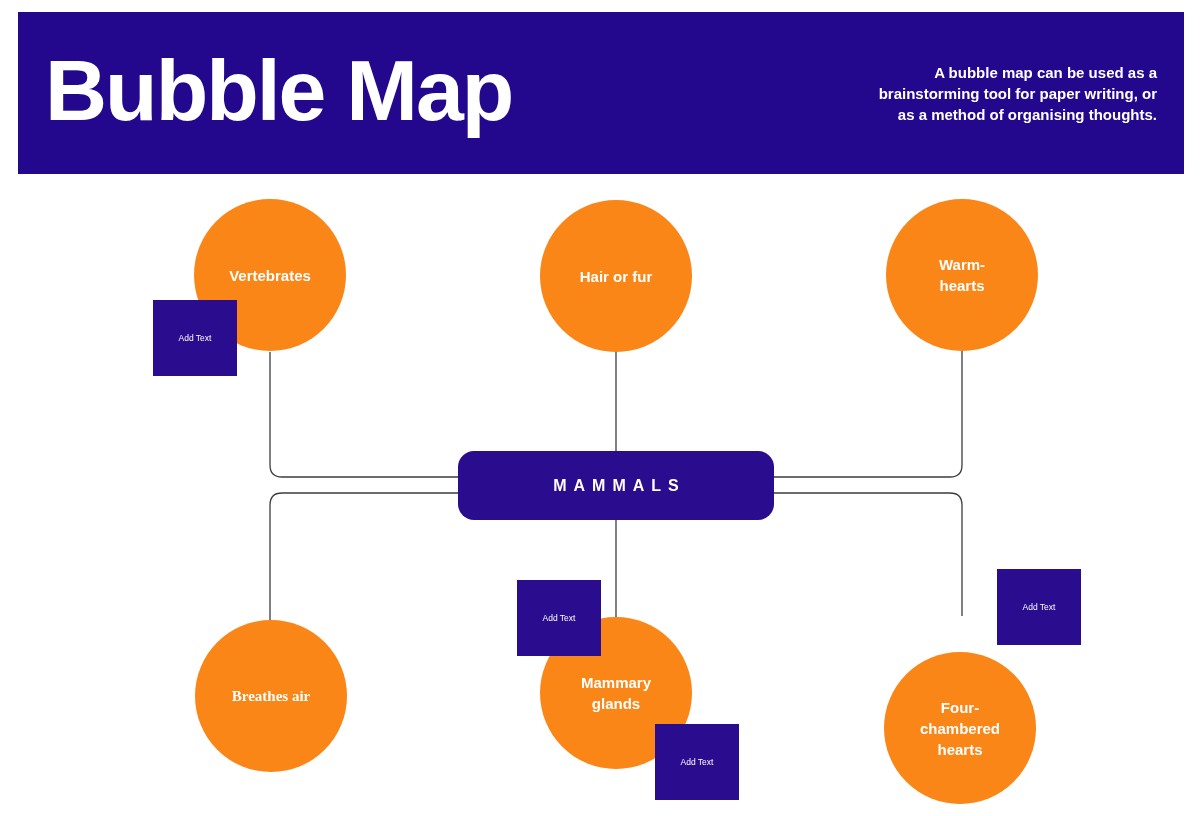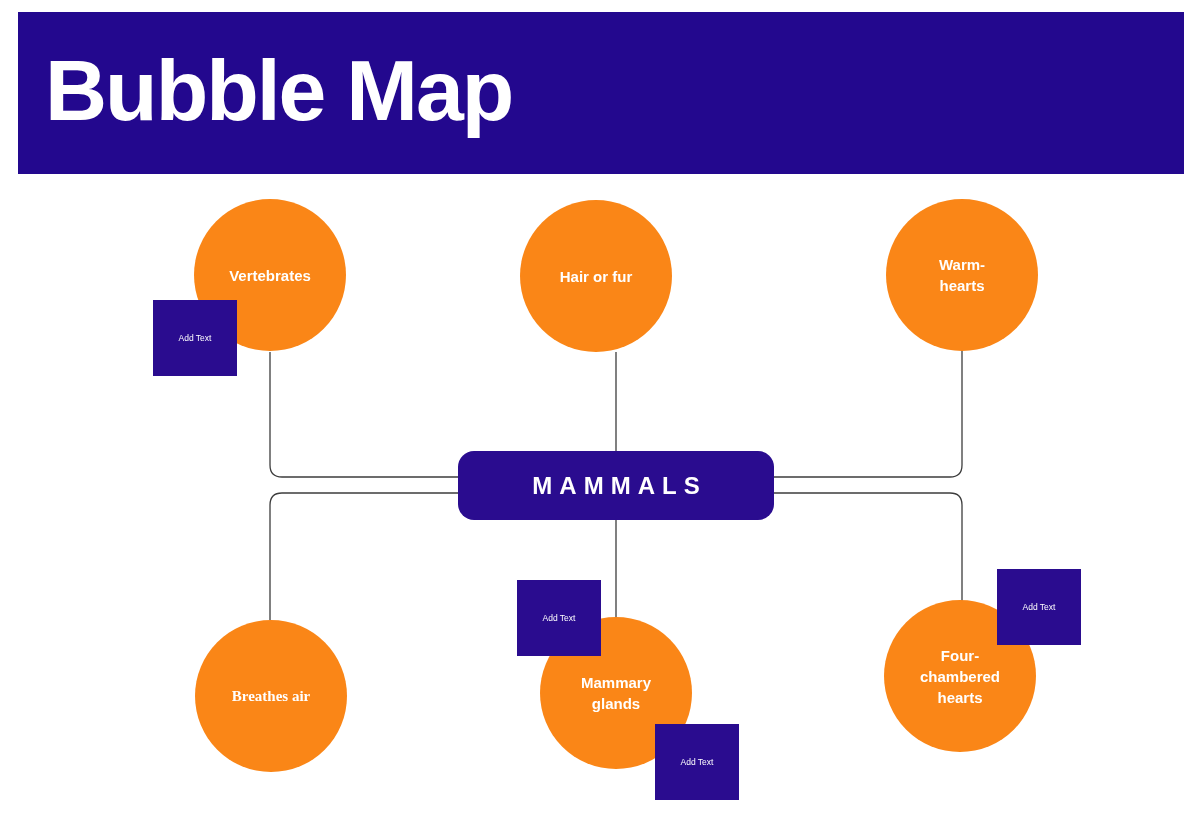--- a/index.html
+++ b/index.html
@@ -26,51 +26,54 @@
   
   .bubble{
     position:absolute;width:152px;height:152px;border-radius:50%;
     background:#FA8617;z-index:2;display:flex;align-items:center;justify-content:center;
   }
   .bubble-label{
     color:#ffffff;font-size:15px;font-weight:600;text-align:center;
     line-height:21px;white-space:pre-line;
   }
   .b0{left:194px;top:199px;align-items:center;}
-  .b1{left:520px;top:200px;}
+  .b1{left:540px;top:200px;}
   .b2{left:886px;top:199px;}
   .b3{left:195px;top:620px;font-family:Liberation Serif, serif;}
   .b4{left:540px;top:617px;align-items:center;}
-  .b5{left:884px;top:600px;}
+  .b5{left:884px;top:652px;}
   
   .addtext{
     position:absolute;width:84px;height:76px;background:#2A0C8F;z-index:3;
     display:flex;align-items:center;justify-content:center;
   }
   .addtext-label{color:#ffffff;font-size:8.5px;font-weight:400;}
   .s0{left:153px;top:300px;}
   .s1{left:517px;top:580px;}
   .s2{left:655px;top:724px;}
   .s3{left:997px;top:569px;}
   
   .center-node{
     position:absolute;left:458px;top:451px;width:316px;height:69px;
     background:#2A0C8F;border-radius:16px;z-index:4;
     display:flex;align-items:center;justify-content:center;
   }
   .center-label{
-    color:#ffffff;font-size:24px;font-weight:700;letter-spacing:7px;
+    color:#ffffff;font-size:16px;font-weight:700;letter-spacing:7px;
     padding-left:7px; 
   }
 </style>
 </head>
 <body>
 
 <div class="banner">
   <div class="banner-title">Bubble Map</div>
+  <div class="banner-desc">A bubble map can be used as a
+brainstorming tool for paper writing, or
+as a method of organising thoughts.</div>
 </div>
 
 <svg class="wires" width="1200" height="816" viewBox="0 0 1200 816">
   <g fill="none" stroke="#3D3D3D" stroke-width="1.3">
     <path d="M270 352 L270 465 Q270 477 282 477 L458 477"></path>
     <path d="M458 493 L282 493 Q270 493 270 505 L270 620"></path>
     <path d="M616 352 L616 451"></path>
     <path d="M616 520 L616 617"></path>
     <path d="M962 351 L962 465 Q962 477 950 477 L774 477"></path>
     <path d="M774 493 L950 493 Q962 493 962 505 L962 616"></path>

